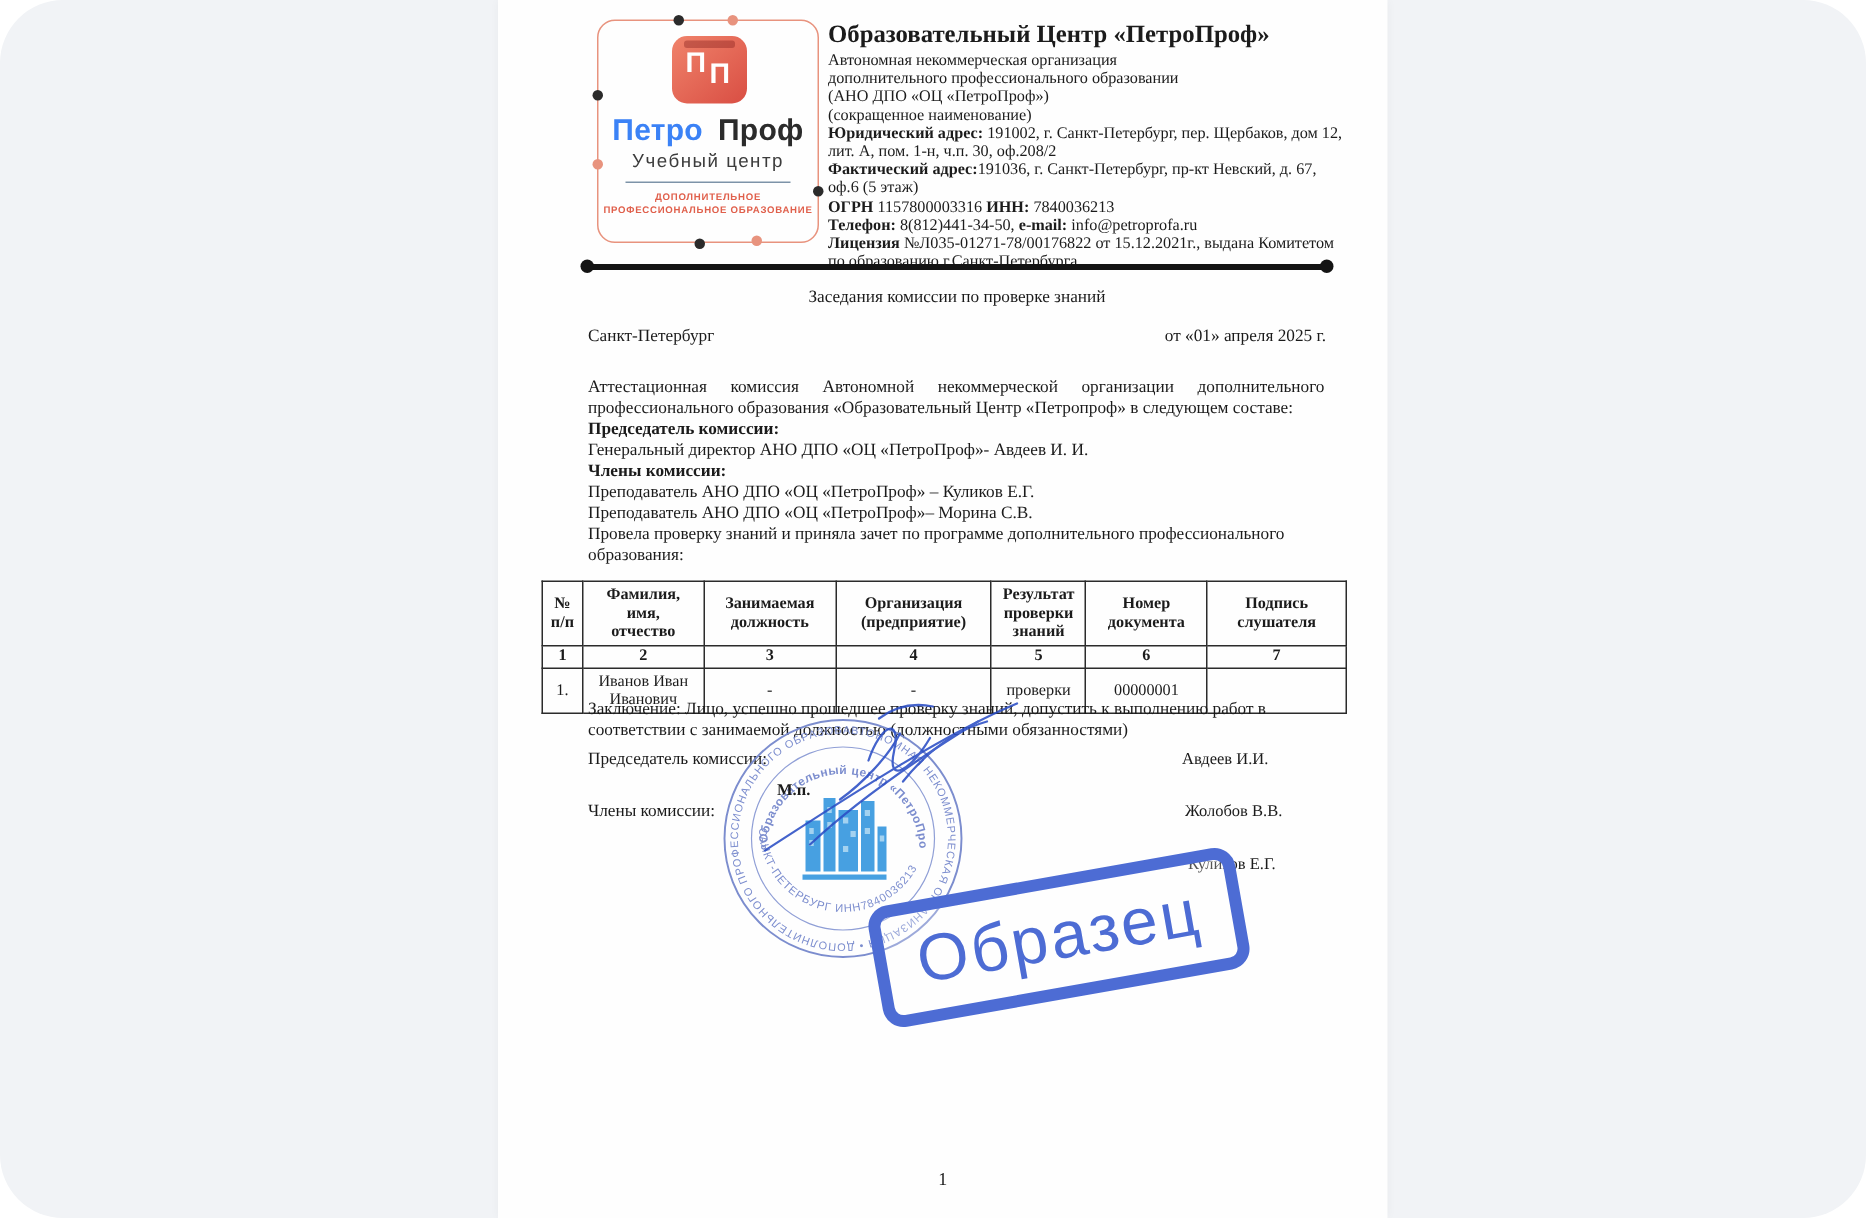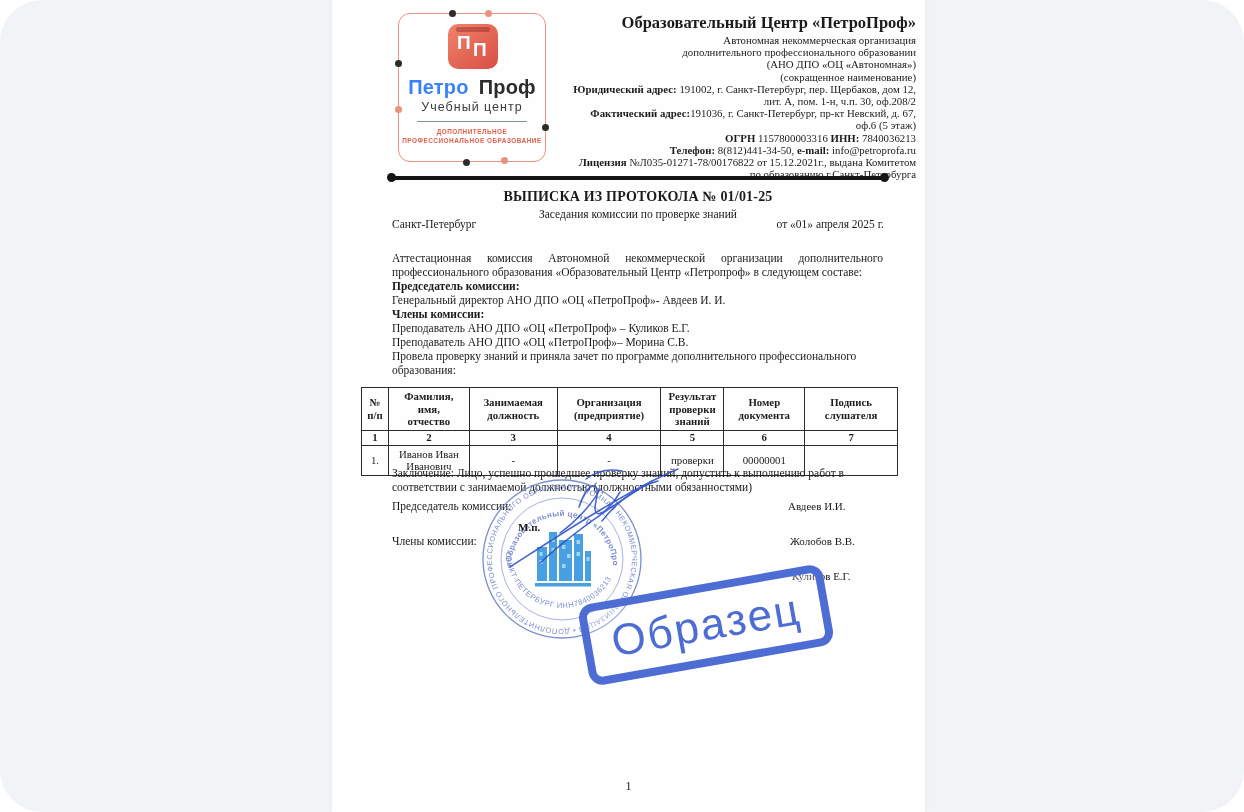--- a/index.html
+++ b/index.html
@@ -22,21 +22,21 @@
   .pp-b { position:absolute; left:25px; top:16px; font-size:19px; font-weight:800; color:#fff; line-height:1; }
   .logo-name { position:absolute; left:0; right:0; top:62px; font-size:20px; font-weight:800; letter-spacing:0.2px; }
   .logo-name .accent { color:#3b82f6; }
   .logo-name .dark { color:#2b2b2b;margin-left:10px; }
   .logo-sub { position:absolute; left:0; right:0; top:86px; font-size:12.5px; color:#3c3c3c; letter-spacing:1px; }
   .logo-line { position:absolute; left:18px; right:18px; top:107px; border-top:1.2px solid #7d93a8; }
   .logo-tag { position:absolute; left:0; right:0; top:114px; font-size:6.4px; font-weight:700;
               color:#e0604c; letter-spacing:0.5px; line-height:8.5px; }
 
   
-  .org-header { position:absolute; left:236px; top:13px; width:348px; text-align:right; }
+  .org-header { position:absolute; left:220px; top:13px; width:348px; text-align:left; }
   .org-name { font-size:16.5px; font-weight:700; line-height:20px; margin-bottom:1px; }
   .org-line { font-size:10.8px; line-height:12.2px; }
   .org-line b { font-weight:700; }
 
   
   .divider { position:absolute; left:60px; top:176px; width:492px; height:3.5px; background:#141414; }
   .divider::before, .divider::after { content:""; position:absolute; top:-3px; width:9px; height:9px;
               border-radius:50%; background:#141414; }
   .divider::before { left:-5px; } .divider::after { right:-5px; }
 
@@ -109,33 +109,32 @@
       <div class="logo-tag">
         <div>ДОПОЛНИТЕЛЬНОЕ</div>
         <div>ПРОФЕССИОНАЛЬНОЕ ОБРАЗОВАНИЕ</div>
       </div>
     </div>
 
     <div class="org-header">
       <div class="org-name">Образовательный Центр «ПетроПроф»</div>
       <div class="org-line">Автономная некоммерческая организация</div>
       <div class="org-line">дополнительного профессионального образовании</div>
-      <div class="org-line">(АНО ДПО «ОЦ «Автономная»)</div>
+      <div class="org-line">(АНО ДПО «ОЦ «ПетроПроф»)</div>
       <div class="org-line">(сокращенное наименование)</div>
       <div class="org-line"><b>Юридический адрес:</b><span> 191002, г. Санкт-Петербург, пер. Щербаков, дом 12, лит. А, пом. 1-н, ч.п. 30, оф.208/2</span></div>
       <div class="org-line"><b>Фактический адрес:</b><span>191036, г. Санкт-Петербург, пр-кт Невский, д. 67, оф.6 (5 этаж)</span></div>
       <div class="org-line"><b>ОГРН</b><span> 1157800003316 </span><b>ИНН:</b><span> 7840036213</span></div>
       <div class="org-line"><b>Телефон:</b><span> 8(812)441-34-50, </span><b>e-mail:</b><span> info@petroprofa.ru</span></div>
       <div class="org-line"><b>Лицензия</b><span> №Л035-01271-78/00176822 от 15.12.2021г., выдана Комитетом по образованию г.Санкт-Петербурга</span></div>
     </div>
 
     <div class="divider"></div>
 
     <div class="title-block">
-      <div class="doc-title">ВЫПИСКА ИЗ ПРОТОКОЛА № 01/01-25</div>
       <div class="doc-subtitle">Заседания комиссии по проверке знаний</div>
     </div>
 
     <div class="dateline">
       <span>Санкт-Петербург</span>
       <span>от «01» апреля 2025 г.</span>
     </div>
 
     <div class="body-text">
       <p class="just">Аттестационная комиссия Автономной некоммерческой организации дополнительного профессионального образования «Образовательный Центр «Петропроф» в следующем составе:</p>

